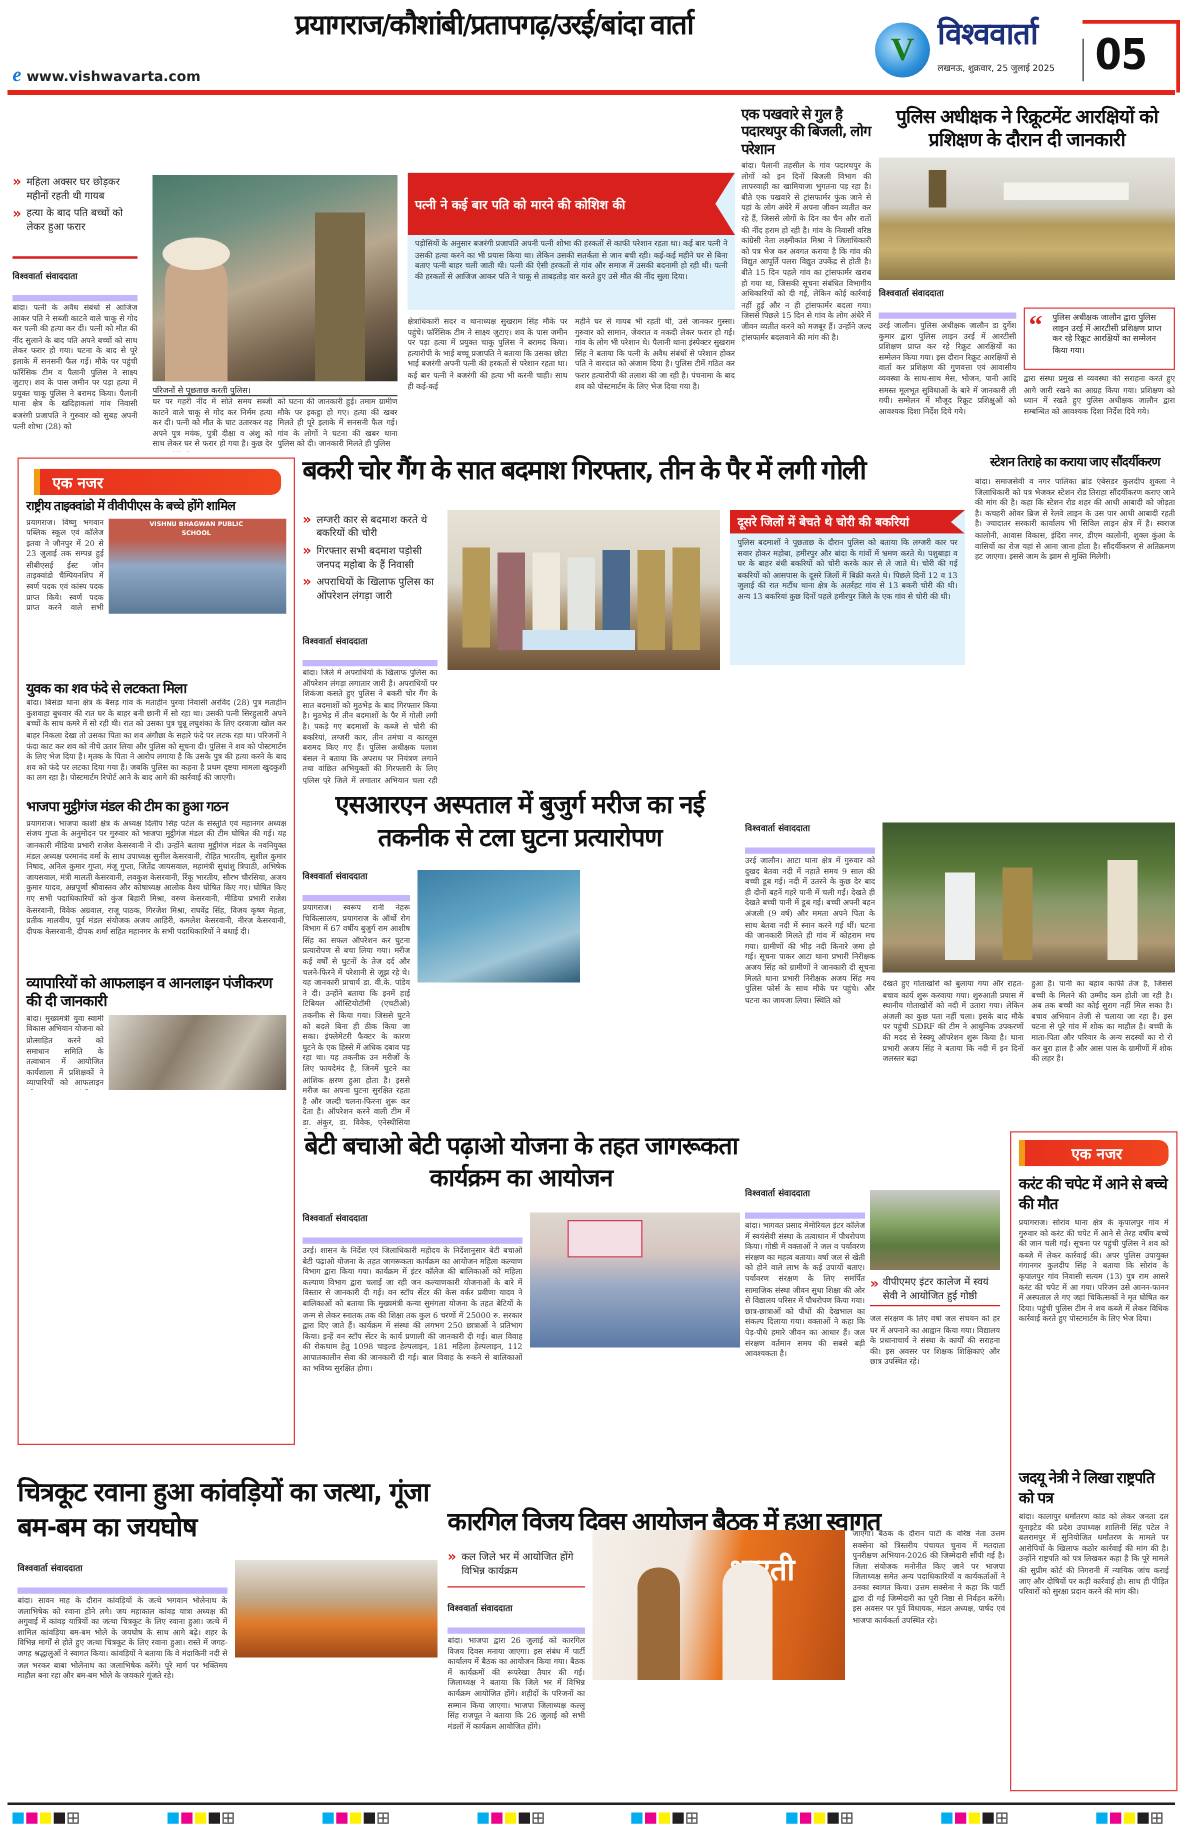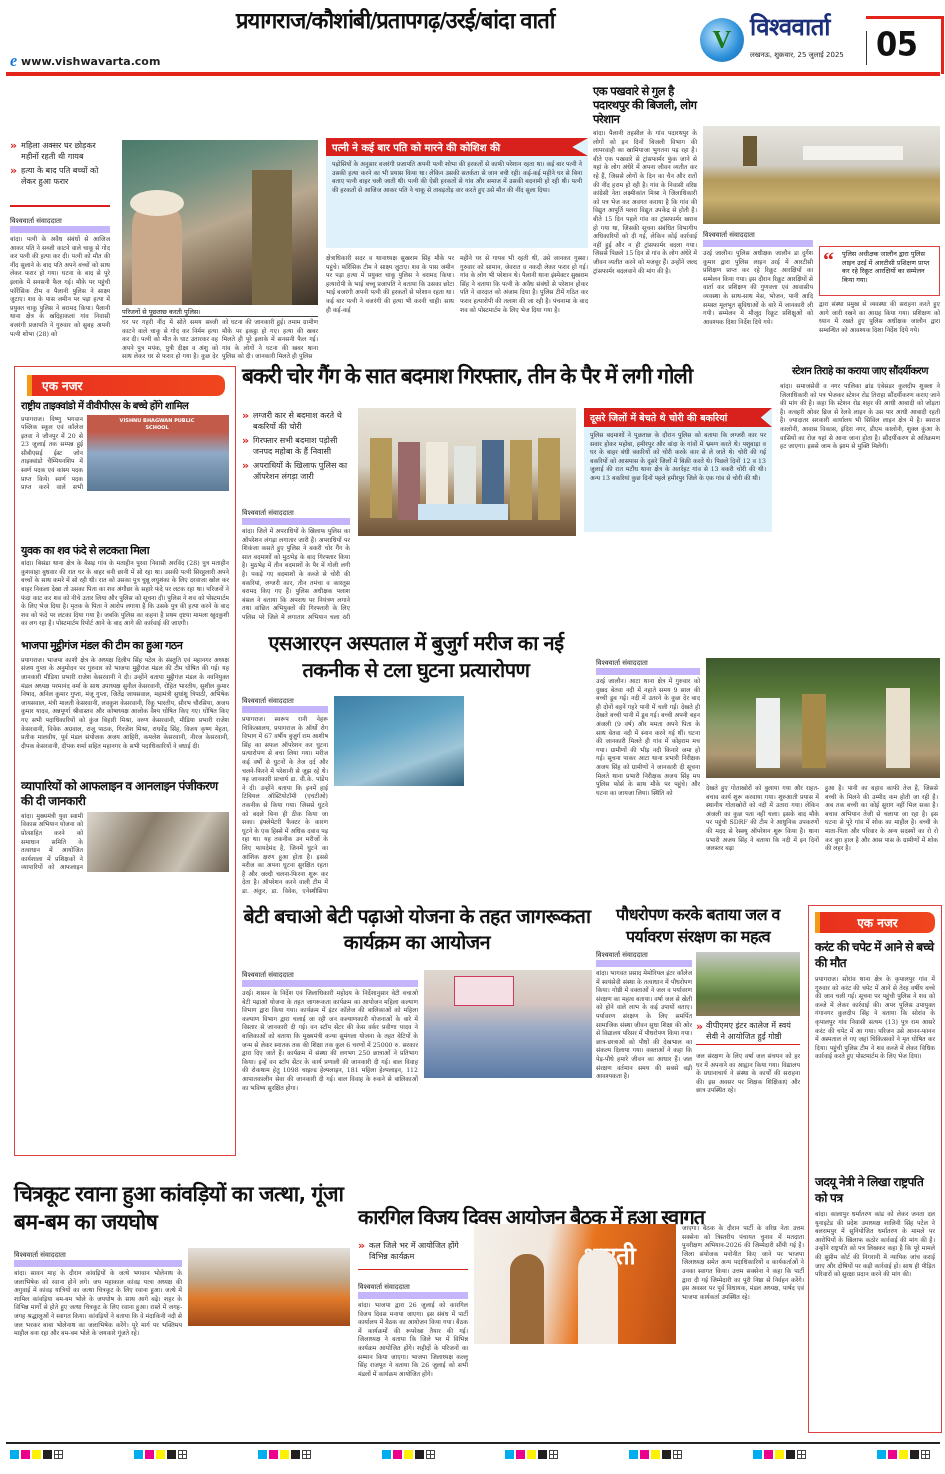--- a/index.html
+++ b/index.html
@@ -1,20 +1,20 @@
 <!DOCTYPE html>
 <html><head>
 <meta charset="utf-8">
 <style>
 *{box-sizing:border-box;margin:0;padding:0}
 body{width:945px;height:1474px;background:#fff;font-family:"DejaVu Sans","Liberation Sans",sans-serif;color:#222;position:relative;overflow:hidden}
 .abs{position:absolute}
 .hl{font-family:"DejaVu Sans Condensed","DejaVu Sans",sans-serif;font-weight:bold;color:#111;line-height:1.15;letter-spacing:-0.5px}
 .body-txt{font-family:"DejaVu Serif",serif;font-size:6.2px;line-height:8.6px;color:#333;text-align:justify;overflow:hidden}
-.byline{font-size:7px;font-weight:normal;color:#222;border-bottom:7px solid #c4b5fd;padding-bottom:1px;margin-bottom:2px}
+.byline{font-size:7px;font-weight:bold;color:#222;border-bottom:5px solid #c4b5fd;padding-bottom:11px;margin-bottom:2px}
 .photo{background:linear-gradient(135deg,#8b8577,#5a5244 40%,#a69c88 70%,#6b6152);overflow:hidden}
 .bullet{display:flex;gap:4px;font-size:9px;line-height:12px;color:#222;margin-bottom:3px}
 .bullet .chev{color:#d8201c;font-weight:bold;font-size:11px}
 .redbar{background:#d8201c;color:#fff;font-weight:bold}
 .box-red{border:1.5px solid #e04040}
 .caption{font-size:6.5px;color:#222;border-bottom:1px solid #444}
 </style>
 </head>
 <body>
 
@@ -54,33 +54,34 @@
   </div>
   <div class="abs photo" style="left:112px;top:58px;width:196px;height:165px;background:linear-gradient(160deg,#4a7a6a 0%,#6d8f80 25%,#b8a890 50%,#7a6650 75%,#3a3228 100%);">
     <div class="abs" style="left:10px;top:60px;width:50px;height:105px;border-radius:25px 25px 0 0;background:#caa98a;"></div>
     <div class="abs" style="left:8px;top:50px;width:54px;height:26px;border-radius:50%;background:#efe6d6;"></div>
     <div class="abs" style="left:130px;top:30px;width:40px;height:135px;background:#7a6a48;"></div>
   </div>
   <div class="abs caption" style="left:112px;top:225px;width:196px;">परिजनों से पूछताछ करती पुलिस।</div>
   <div class="abs body-txt" style="left:112px;top:236px;width:96px;height:43px;">घर पर गहरी नींद में सोते समय सब्जी काटने वाले चाकू से गोद कर निर्मम हत्या कर दी। पत्नी को मौत के घाट उतारकर वह अपने पुत्र मयंक, पुत्री दीक्षा व अंशु को साथ लेकर घर से फरार हो गया है। कुछ देर बाद पड़ोसियों</div>
   <div class="abs body-txt" style="left:212px;top:236px;width:96px;height:43px;">को घटना की जानकारी हुई। तमाम ग्रामीण मौके पर इकट्ठा हो गए। हत्या की खबर मिलते ही पूरे इलाके में सनसनी फैल गई। गांव के लोगों ने घटना की खबर थाना पुलिस को दी। जानकारी मिलते ही पुलिस</div>
   <div class="abs" style="left:316px;top:56px;width:262px;height:110px;background:#dff1fb;">
-    <div class="redbar" style="font-size:10px;padding:2px 6px;clip-path:polygon(0 0,100% 0,94% 50%,100% 100%,0 100%);">पत्नी ने कई बार पति को मारने की कोशिश की</div>
+    <div class="redbar" style="font-size:10px;padding:18px 6px;clip-path:polygon(0 0,100% 0,94% 50%,100% 100%,0 100%);">पत्नी ने कई बार पति को मारने की कोशिश की</div>
     <div class="body-txt" style="padding:4px 6px;height:88px;">पड़ोसियों के अनुसार बजरंगी प्रजापति अपनी पत्नी शोभा की हरकतों से काफी परेशान रहता था। कई बार पत्नी ने उसकी हत्या करने का भी प्रयास किया था। लेकिन उसकी सतर्कता से जान बची रही। कई-कई महीने घर से बिना बताए पत्नी बाहर चली जाती थी। पत्नी की ऐसी हरकतों से गांव और समाज में उसकी बदनामी हो रही थी। पत्नी की हरकतों से आजिज आकर पति ने चाकू से ताबड़तोड़ वार करते हुए उसे मौत की नींद सुला दिया।</div>
   </div>
   <div class="abs body-txt" style="left:316px;top:172px;width:128px;height:107px;">क्षेत्राधिकारी सदर व थानाध्यक्ष सुखराम सिंह मौके पर पहुंचे। फॉरेंसिक टीम ने साक्ष्य जुटाए। शव के पास जमीन पर पड़ा हत्या में प्रयुक्त चाकू पुलिस ने बरामद किया। हत्यारोपी के भाई बच्चू प्रजापति ने बताया कि उसका छोटा भाई बजरंगी अपनी पत्नी की हरकतों से परेशान रहता था। कई बार पत्नी ने बजरंगी की हत्या भी करनी चाही। साथ ही कई-कई</div>
   <div class="abs body-txt" style="left:450px;top:172px;width:128px;height:107px;">महीने घर से गायब भी रहती थी, उसे जानकर गुस्सा। गुरुवार को सामान, जेवरात व नकदी लेकर फरार हो गई। गांव के लोग भी परेशान थे। पैलानी थाना इंस्पेक्टर सुखराम सिंह ने बताया कि पत्नी के अवैध संबंधों से परेशान होकर पति ने वारदात को अंजाम दिया है। पुलिस टीमें गठित कर फरार हत्यारोपी की तलाश की जा रही है। पंचनामा के बाद शव को पोस्टमार्टम के लिए भेज दिया गया है।</div>
 </div>
 
 <div class="abs" style="left:593px;top:84px;width:104px;height:272px;">
   <h2 class="hl" style="font-size:11.5px;text-align:left;line-height:14px;">एक पखवारे से गुल है पदारथपुर की बिजली, लोग परेशान</h2>
   <div class="body-txt" style="margin-top:3px;height:225px;">बांदा। पैलानी तहसील के गांव पदारथपुर के लोगों को इन दिनों बिजली विभाग की लापरवाही का खामियाजा भुगतना पड़ रहा है। बीते एक पखवारे से ट्रांसफार्मर फुंक जाने से यहां के लोग अंधेरे में अपना जीवन व्यतीत कर रहे हैं, जिससे लोगों के दिन का चैन और रातों की नींद हराम हो रही है। गांव के निवासी वरिष्ठ कांग्रेसी नेता लक्ष्मीकांत मिश्रा ने जिलाधिकारी को पत्र भेज कर अवगत कराया है कि गांव की विद्युत आपूर्ति पलरा विद्युत उपकेंद्र से होती है। बीते 15 दिन पहले गांव का ट्रांसफार्मर खराब हो गया था, जिसकी सूचना संबंधित विभागीय अधिकारियों को दी गई, लेकिन कोई कार्रवाई नहीं हुई और न ही ट्रांसफार्मर बदला गया। जिससे पिछले 15 दिन से गांव के लोग अंधेरे में जीवन व्यतीत करने को मजबूर हैं। उन्होंने जल्द ट्रांसफार्मर बदलवाने की मांग की है।</div>
 </div>
 
 <div class="abs" style="left:703px;top:84px;width:237px;height:272px;">
+  <h2 class="hl" style="font-size:15px;text-align:center;line-height:19px;">पुलिस अधीक्षक ने रिक्रूटमेंट आरक्षियों को प्रशिक्षण के दौरान दी जानकारी</h2>
   <div class="abs photo" style="left:0;top:42px;width:237px;height:98px;background:linear-gradient(180deg,#e6e4de 0%,#d0cdc4 40%,#b39a5c 55%,#c9b070 75%,#8d7a48 100%);">
     <div class="abs" style="left:40px;top:10px;width:14px;height:30px;background:#6b5a35;"></div>
     <div class="abs" style="left:100px;top:20px;width:100px;height:14px;background:#f4f2ec;"></div>
   </div>
   <div class="abs" style="left:0;top:146px;width:110px;">
     <div class="byline">विश्ववार्ता संवाददाता</div>
     <div class="body-txt" style="height:108px;">उरई जालौन। पुलिस अधीक्षक जालौन डा दुर्गेश कुमार द्वारा पुलिस लाइन उरई में आरटीसी प्रशिक्षण प्राप्त कर रहे रिक्रूट आरक्षियों का सम्मेलन किया गया। इस दौरान रिक्रूट आरक्षियों से वार्ता कर प्रशिक्षण की गुणवत्ता एवं आवासीय व्यवस्था के साथ-साथ मेस, भोजन, पानी आदि समस्त मूलभूत सुविधाओं के बारे में जानकारी ली गयी। सम्मेलन में मौजूद रिक्रूट प्रशिक्षुओं को आवश्यक दिशा निर्देश दिये गये।</div>
   </div>
   <div class="abs box-red" style="left:116px;top:162px;width:121px;height:50px;padding:3px 4px 3px 22px;">
     <span class="abs" style="left:3px;top:0;color:#d8201c;font-size:22px;font-weight:bold;font-family:'Liberation Serif',serif;">“</span>
@@ -187,21 +188,20 @@
     <div class="byline">विश्ववार्ता संवाददाता</div>
     <div class="body-txt" style="height:175px;">उरई। शासन के निर्देश एवं जिलाधिकारी महोदय के निर्देशानुसार बेटी बचाओ बेटी पढ़ाओ योजना के तहत जागरूकता कार्यक्रम का आयोजन महिला कल्याण विभाग द्वारा किया गया। कार्यक्रम में इंटर कॉलेज की बालिकाओं को महिला कल्याण विभाग द्वारा चलाई जा रही जन कल्याणकारी योजनाओं के बारे में विस्तार से जानकारी दी गई। वन स्टॉप सेंटर की केस वर्कर प्रवीणा यादव ने बालिकाओं को बताया कि मुख्यमंत्री कन्या सुमंगला योजना के तहत बेटियों के जन्म से लेकर स्नातक तक की शिक्षा तक कुल 6 चरणों में 25000 रु. सरकार द्वारा दिए जाते हैं। कार्यक्रम में संस्था की लगभग 250 छात्राओं ने प्रतिभाग किया। इन्हें वन स्टॉप सेंटर के कार्य प्रणाली की जानकारी दी गई। बाल विवाह की रोकथाम हेतु 1098 चाइल्ड हेल्पलाइन, 181 महिला हेल्पलाइन, 112 आपातकालीन सेवा की जानकारी दी गई। बाल विवाह के रुकने से बालिकाओं का भविष्य सुरक्षित होगा।</div>
   </div>
   <div class="abs photo" style="left:182px;top:66px;width:168px;height:108px;background:linear-gradient(180deg,#ddd7d0 0%,#d7c6c0 30%,#9aa9c4 55%,#5b7aa6 100%);">
     <div class="abs" style="left:30px;top:6px;width:60px;height:30px;background:#f4e0e4;border:1px solid #d03a5a;"></div>
   </div>
   <div class="abs body-txt" style="left:182px;top:178px;width:168px;height:65px;"></div>
 </div>
 
 <div class="abs" style="left:596px;top:904px;width:204px;height:255px;">
-  <h2 class="hl" style="font-size:16px;text-align:center;line-height:22px;">पौधरोपण करके बताया जल व पर्यावरण संरक्षण का महत्व</h2>
   <div class="abs" style="left:0;top:46px;width:96px;">
     <div class="byline">विश्ववार्ता संवाददाता</div>
     <div class="body-txt" style="height:196px;">बांदा। भागवत प्रसाद मेमोरियल इंटर कॉलेज में स्वयंसेवी संस्था के तत्वाधान में पौधरोपण किया। गोष्ठी में वक्ताओं ने जल व पर्यावरण संरक्षण का महत्व बताया। वर्षा जल से खेती को होने वाले लाभ के कई उपायों बताए। पर्यावरण संरक्षण के लिए समर्पित सामाजिक संस्था जीवन सुधा शिक्षा की ओर से विद्यालय परिसर में पौधरोपण किया गया। छात्र-छात्राओं को पौधों की देखभाल का संकल्प दिलाया गया। वक्ताओं ने कहा कि पेड़-पौधे हमारे जीवन का आधार हैं। जल संरक्षण वर्तमान समय की सबसे बड़ी आवश्यकता है।</div>
   </div>
   <div class="abs photo" style="left:100px;top:48px;width:104px;height:64px;background:linear-gradient(180deg,#c9c9c9 0%,#8aa868 40%,#5c7a40 70%,#8a7a5a 100%);"></div>
   <div class="abs" style="left:100px;top:116px;width:104px;display:flex;gap:3px;border-bottom:1.5px solid #d8201c;padding-bottom:2px;">
     <span class="chev" style="color:#d8201c;font-weight:bold;font-size:11px;">»</span>
     <span style="font-size:8px;line-height:11px;">वीपीएमए इंटर कालेज में स्वयं सेवी ने आयोजित हुई गोष्ठी</span>
   </div>
   <div class="abs body-txt" style="left:100px;top:148px;width:104px;height:96px;">जल संरक्षण के लिए वर्षा जल संचयन को हर घर में अपनाने का आह्वान किया गया। विद्यालय के प्रधानाचार्य ने संस्था के कार्यों की सराहना की। इस अवसर पर शिक्षक शिक्षिकाएं और छात्र उपस्थित रहे।</div>

